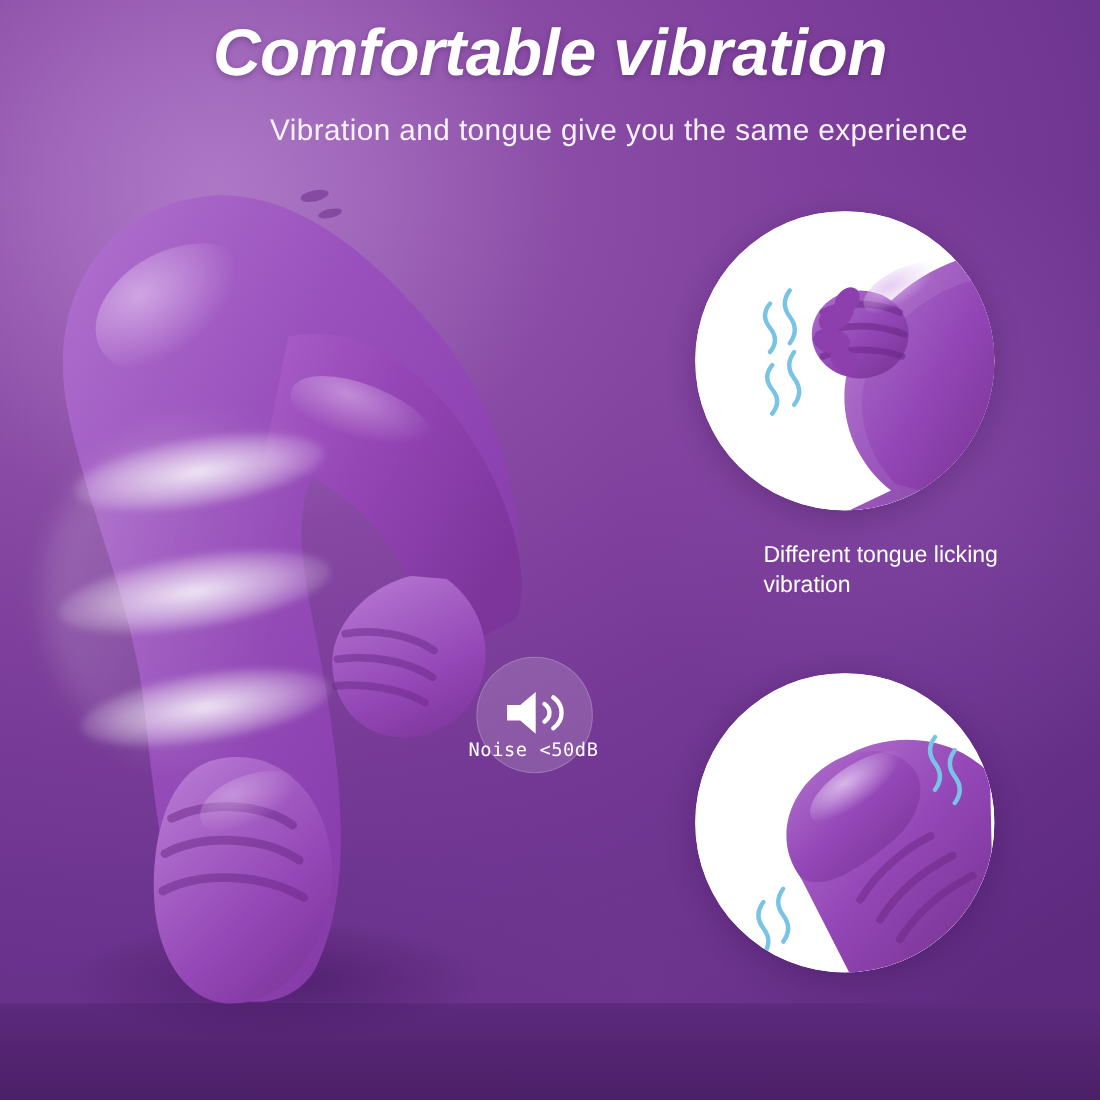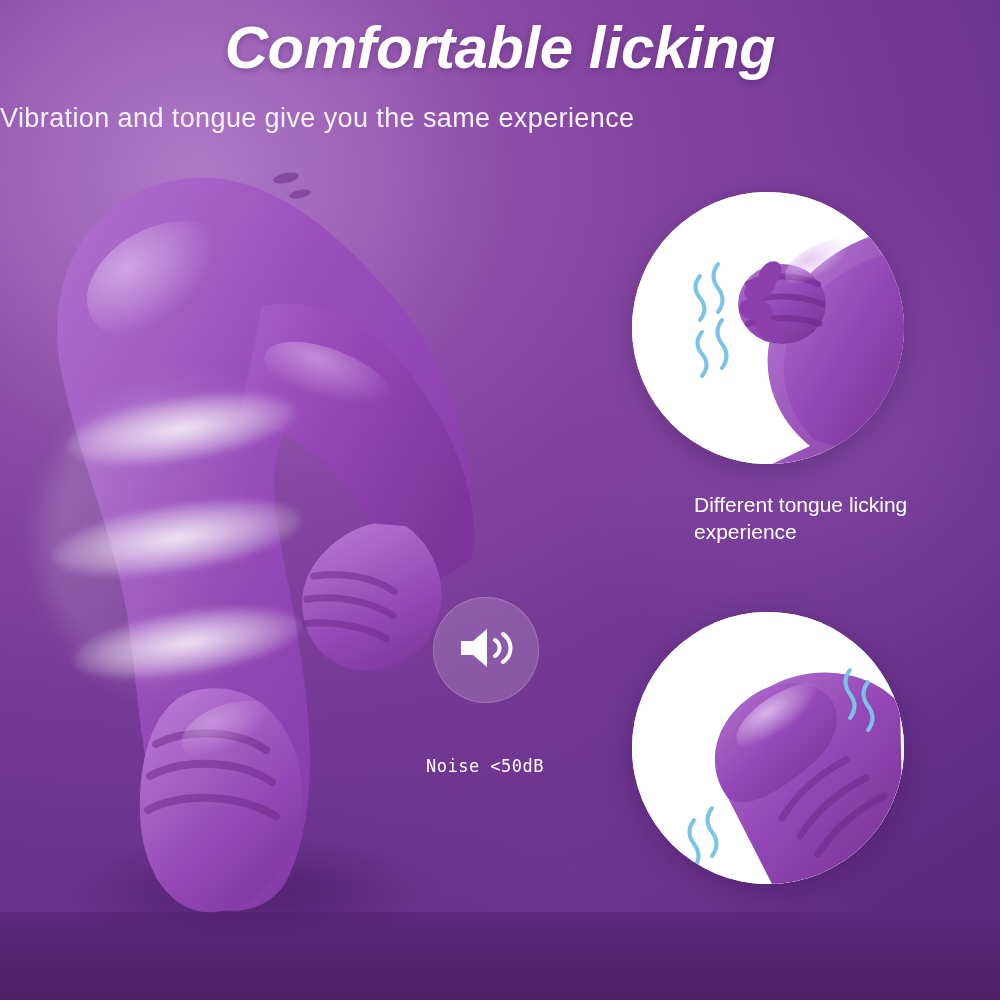--- a/index.html
+++ b/index.html
@@ -31,21 +31,21 @@
 
   
   .title{
     position:absolute;left:0;top:16px;width:1000px;text-align:center;
     color:#ffffff;font-style:italic;font-weight:bold;
     font-size:60px;line-height:1.05;letter-spacing:-.5px;
     text-shadow:0 2px 6px rgba(60,20,90,.35);
     z-index:6;
   }
   .subtitle{
-    position:absolute;left:0;top:103px;width:880px;text-align:left;
+    position:absolute;left:0;top:103px;width:880px;text-align:right;
     color:#f7f2fb;font-size:27px;font-weight:400;letter-spacing:.4px;
     z-index:6;
   }
 
   
   .product-wrap{position:absolute;left:0;top:130px;width:620px;height:820px;z-index:3;}
 
   
   .ripple{
     position:absolute;border-radius:50%;
@@ -64,21 +64,21 @@
 
   
   .noise-badge{
     position:absolute;left:433px;top:597px;width:104px;height:104px;border-radius:50%;
     background:rgba(255,255,255,.16);
     border:1px solid rgba(255,255,255,.18);
     display:flex;align-items:center;justify-content:center;
     z-index:6;
   }
   .noise-label{
-    position:absolute;left:390px;top:756px;width:190px;text-align:center;
+    position:absolute;left:390px;top:672px;width:190px;text-align:center;
     color:#ffffff;font-size:17px;letter-spacing:.5px;
     font-family:"DejaVu Sans Mono", monospace;
     z-index:6;
   }
 
   
   .inset{
     position:absolute;border-radius:50%;overflow:hidden;
     background:#ffffff;
     box-shadow:0 6px 26px rgba(40,10,70,.28);
@@ -97,21 +97,21 @@
 </head>
 <body>
 
 <div id="stage">
 
   <div class="glow a"></div>
   <div class="glow b"></div>
   <div class="glow c"></div>
   <div class="bottom-band"></div>
 
-  <div class="title">Comfortable licking</div>
+  <div class="title">Comfortable vibration</div>
   <div class="subtitle">Vibration and tongue give you the same experience</div>
 
   <div class="product-wrap">
     <svg width="620" height="820" viewBox="0 0 620 820" xmlns="http://www.w3.org/2000/svg">
       <defs>
         <linearGradient id="bodyGrad" x1="0" y1="0" x2="1" y2="1">
           <stop offset="0%" stop-color="#b173cf"></stop>
           <stop offset="35%" stop-color="#9a51bd"></stop>
           <stop offset="70%" stop-color="#8a3fae"></stop>
           <stop offset="100%" stop-color="#74308f"></stop>
@@ -243,21 +243,21 @@
       <ellipse cx="190" cy="70" rx="40" ry="18" fill="url(#iTopHl)" transform="rotate(-25 190 70)"></ellipse>
 
       <g stroke="#79c4e6" stroke-width="4" fill="none" stroke-linecap="round">
         <path d="M86 72 q -9 12 0 24 q 9 12 0 24"></path>
         <path d="M68 84 q -9 11 0 22 q 9 11 0 22"></path>
         <path d="M90 128 q -9 12 0 24 q 9 12 0 24"></path>
         <path d="M70 140 q -9 11 0 22 q 9 11 0 22"></path>
       </g>
     </svg>
   </div>
-  <div class="caption one">Different tongue licking experience</div>
+  <div class="caption one">Different tongue licking vibration</div>
 
   <div class="inset bottom">
     <svg width="272" height="272" viewBox="0 0 272 272" xmlns="http://www.w3.org/2000/svg">
       <defs>
         <linearGradient id="iBotGrad" x1="0" y1="0" x2="1" y2="1">
           <stop offset="0%" stop-color="#b577d2"></stop>
           <stop offset="50%" stop-color="#9447b7"></stop>
           <stop offset="100%" stop-color="#73308d"></stop>
         </linearGradient>
         <radialGradient id="iBotHl" cx="40%" cy="25%" r="55%">

